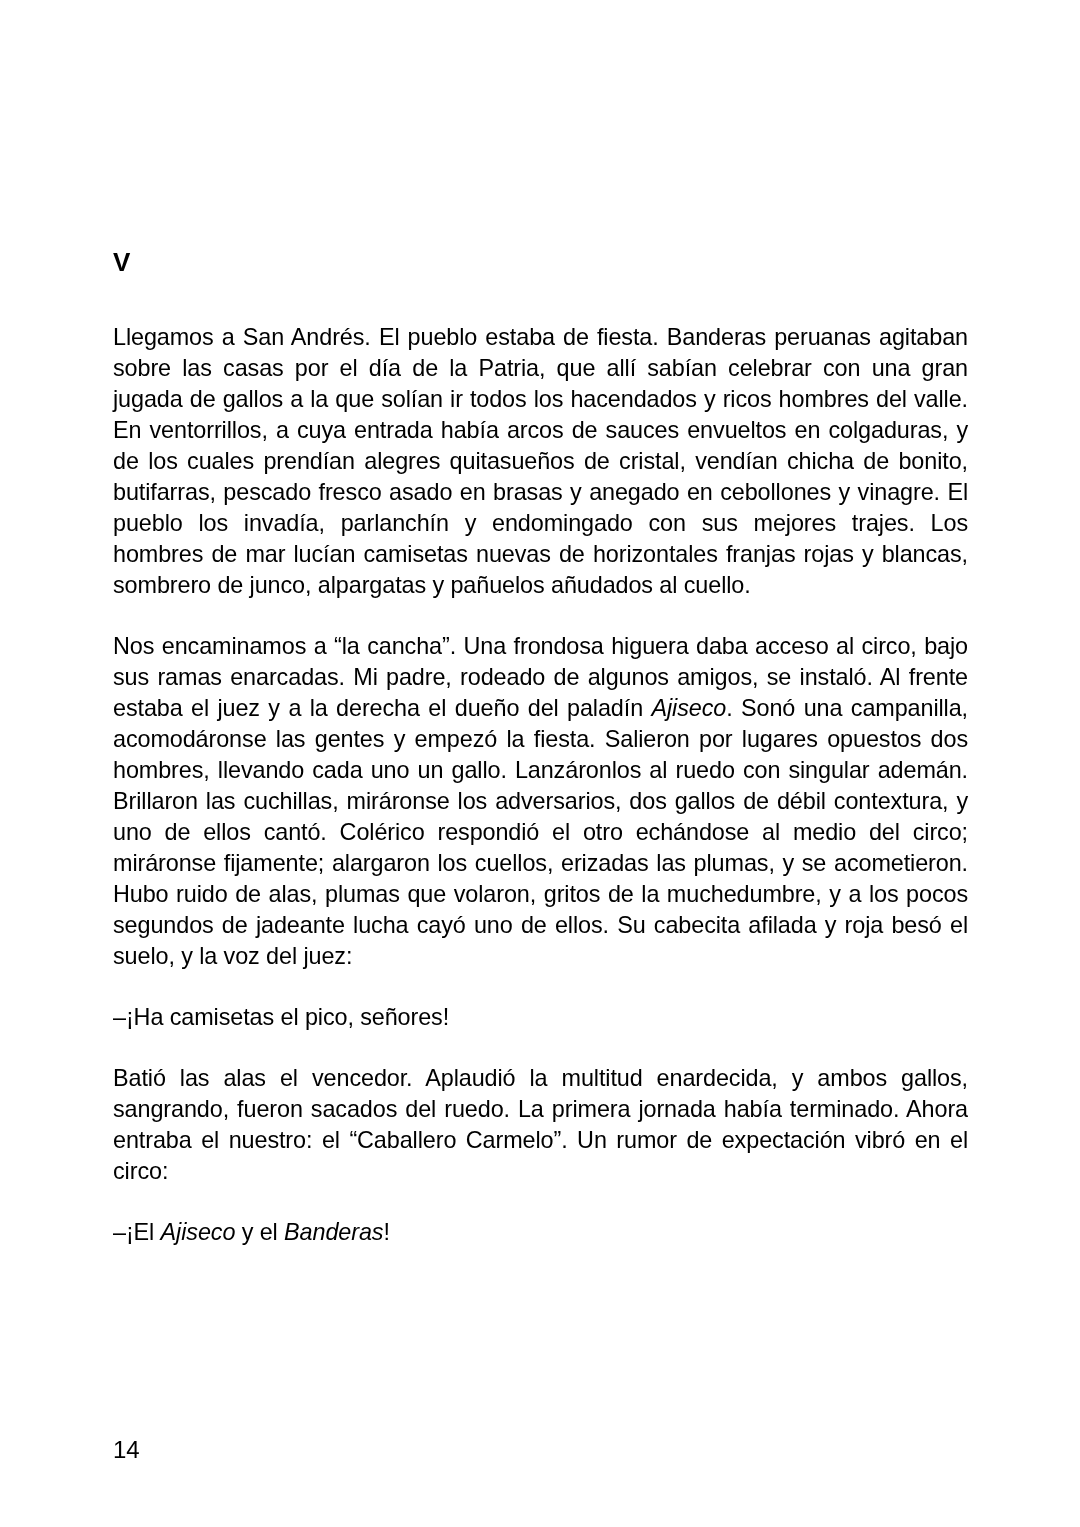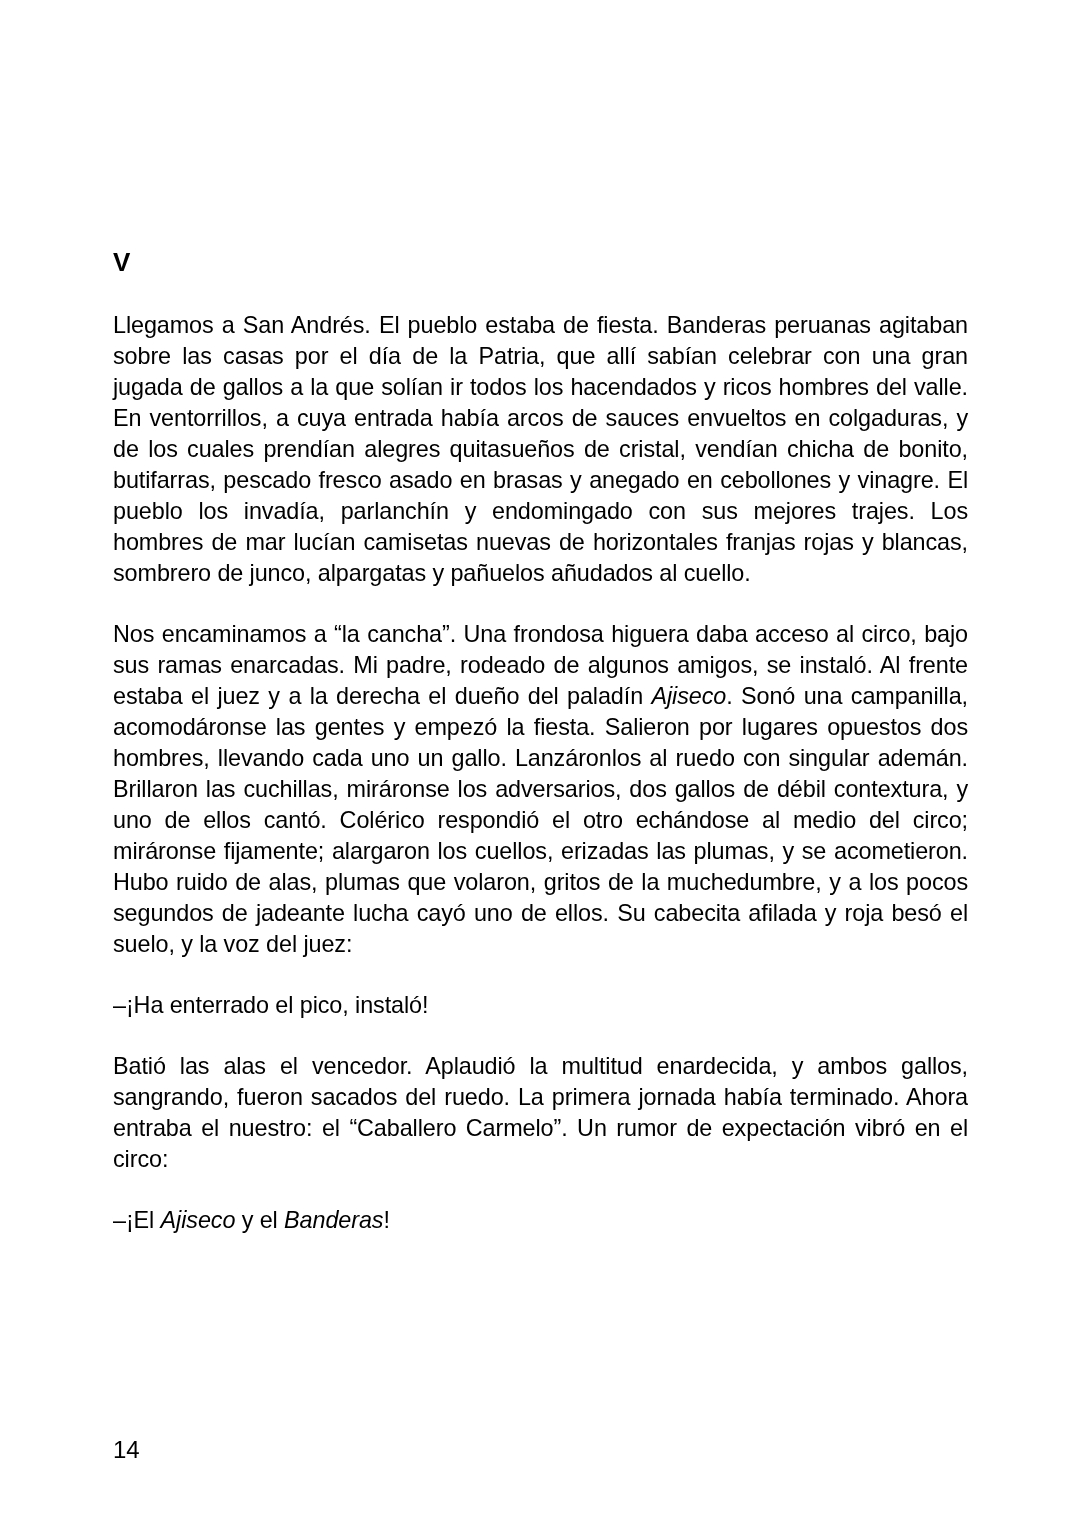--- a/index.html
+++ b/index.html
@@ -34,21 +34,21 @@
       position: absolute;
       left: 0;
       top: 310px;
       width: 855px;
     }
     .para {
       font-size: 23.4px;
       line-height: 31px;
       text-align: justify;
       text-align-last: left;
-      margin: 0 0 30px 0;
+      margin: 12px 0 30px 0;
       letter-spacing: -0.1px;
     }
     .para em { }
     .page-number {
       position: absolute;
       left: 0;
       width: 855px;
       top: 1434px;
       text-align: left;
       font-size: 24px;
@@ -62,21 +62,21 @@
   <h2 class="chapter-heading">V</h2>
 
   <div class="body-text">
     <p class="para">
       <span>Llegamos a San Andrés. El pueblo estaba de fiesta. Banderas peruanas agitaban sobre las casas por el día de la Patria, que allí sabían celebrar con una gran jugada de gallos a la que solían ir todos los hacendados y ricos hombres del valle. En ventorrillos, a cuya entrada había arcos de sauces envueltos en colgaduras, y de los cuales prendían alegres quitasueños de cristal, vendían chicha de bonito, butifarras, pescado fresco asado en brasas y anegado en cebollones y vinagre. El pueblo los invadía, parlanchín y endomingado con sus mejores trajes. Los hombres de mar lucían camisetas nuevas de horizontales franjas rojas y blancas, sombrero de junco, alpargatas y pañuelos añudados al cuello.</span>
     </p>
     <p class="para">
       <span>Nos encaminamos a “la cancha”. Una frondosa higuera daba acceso al circo, bajo sus ramas enarcadas. Mi padre, rodeado de algunos amigos, se instaló. Al frente estaba el juez y a la derecha el dueño del paladín </span><em>Ajiseco</em><span>. Sonó una campanilla, acomodáronse las gentes y empezó la fiesta. Salieron por lugares opuestos dos hombres, llevando cada uno un gallo. Lanzáronlos al ruedo con singular ademán. Brillaron las cuchillas, miráronse los adversarios, dos gallos de débil contextura, y uno de ellos cantó. Colérico respondió el otro echándose al medio del circo; miráronse fijamente; alargaron los cuellos, erizadas las plumas, y se acometieron. Hubo ruido de alas, plumas que volaron, gritos de la muchedumbre, y a los pocos segundos de jadeante lucha cayó uno de ellos. Su cabecita afilada y roja besó el suelo, y la voz del juez:</span>
     </p>
     <p class="para">
-      <span>–¡Ha enterrado el pico, instaló!</span>
+      <span>–¡Ha camisetas el pico, señores!</span>
     </p>
     <p class="para">
       <span>Batió las alas el vencedor. Aplaudió la multitud enardecida, y ambos gallos, sangrando, fueron sacados del ruedo. La primera jornada había terminado. Ahora entraba el nuestro: el “Caballero Carmelo”. Un rumor de expectación vibró en el circo:</span>
     </p>
     <p class="para">
       <span>–¡El </span><em>Ajiseco</em><span> y el </span><em>Banderas</em><span>!</span>
     </p>
   </div>
 
   <div class="page-number">14</div>

